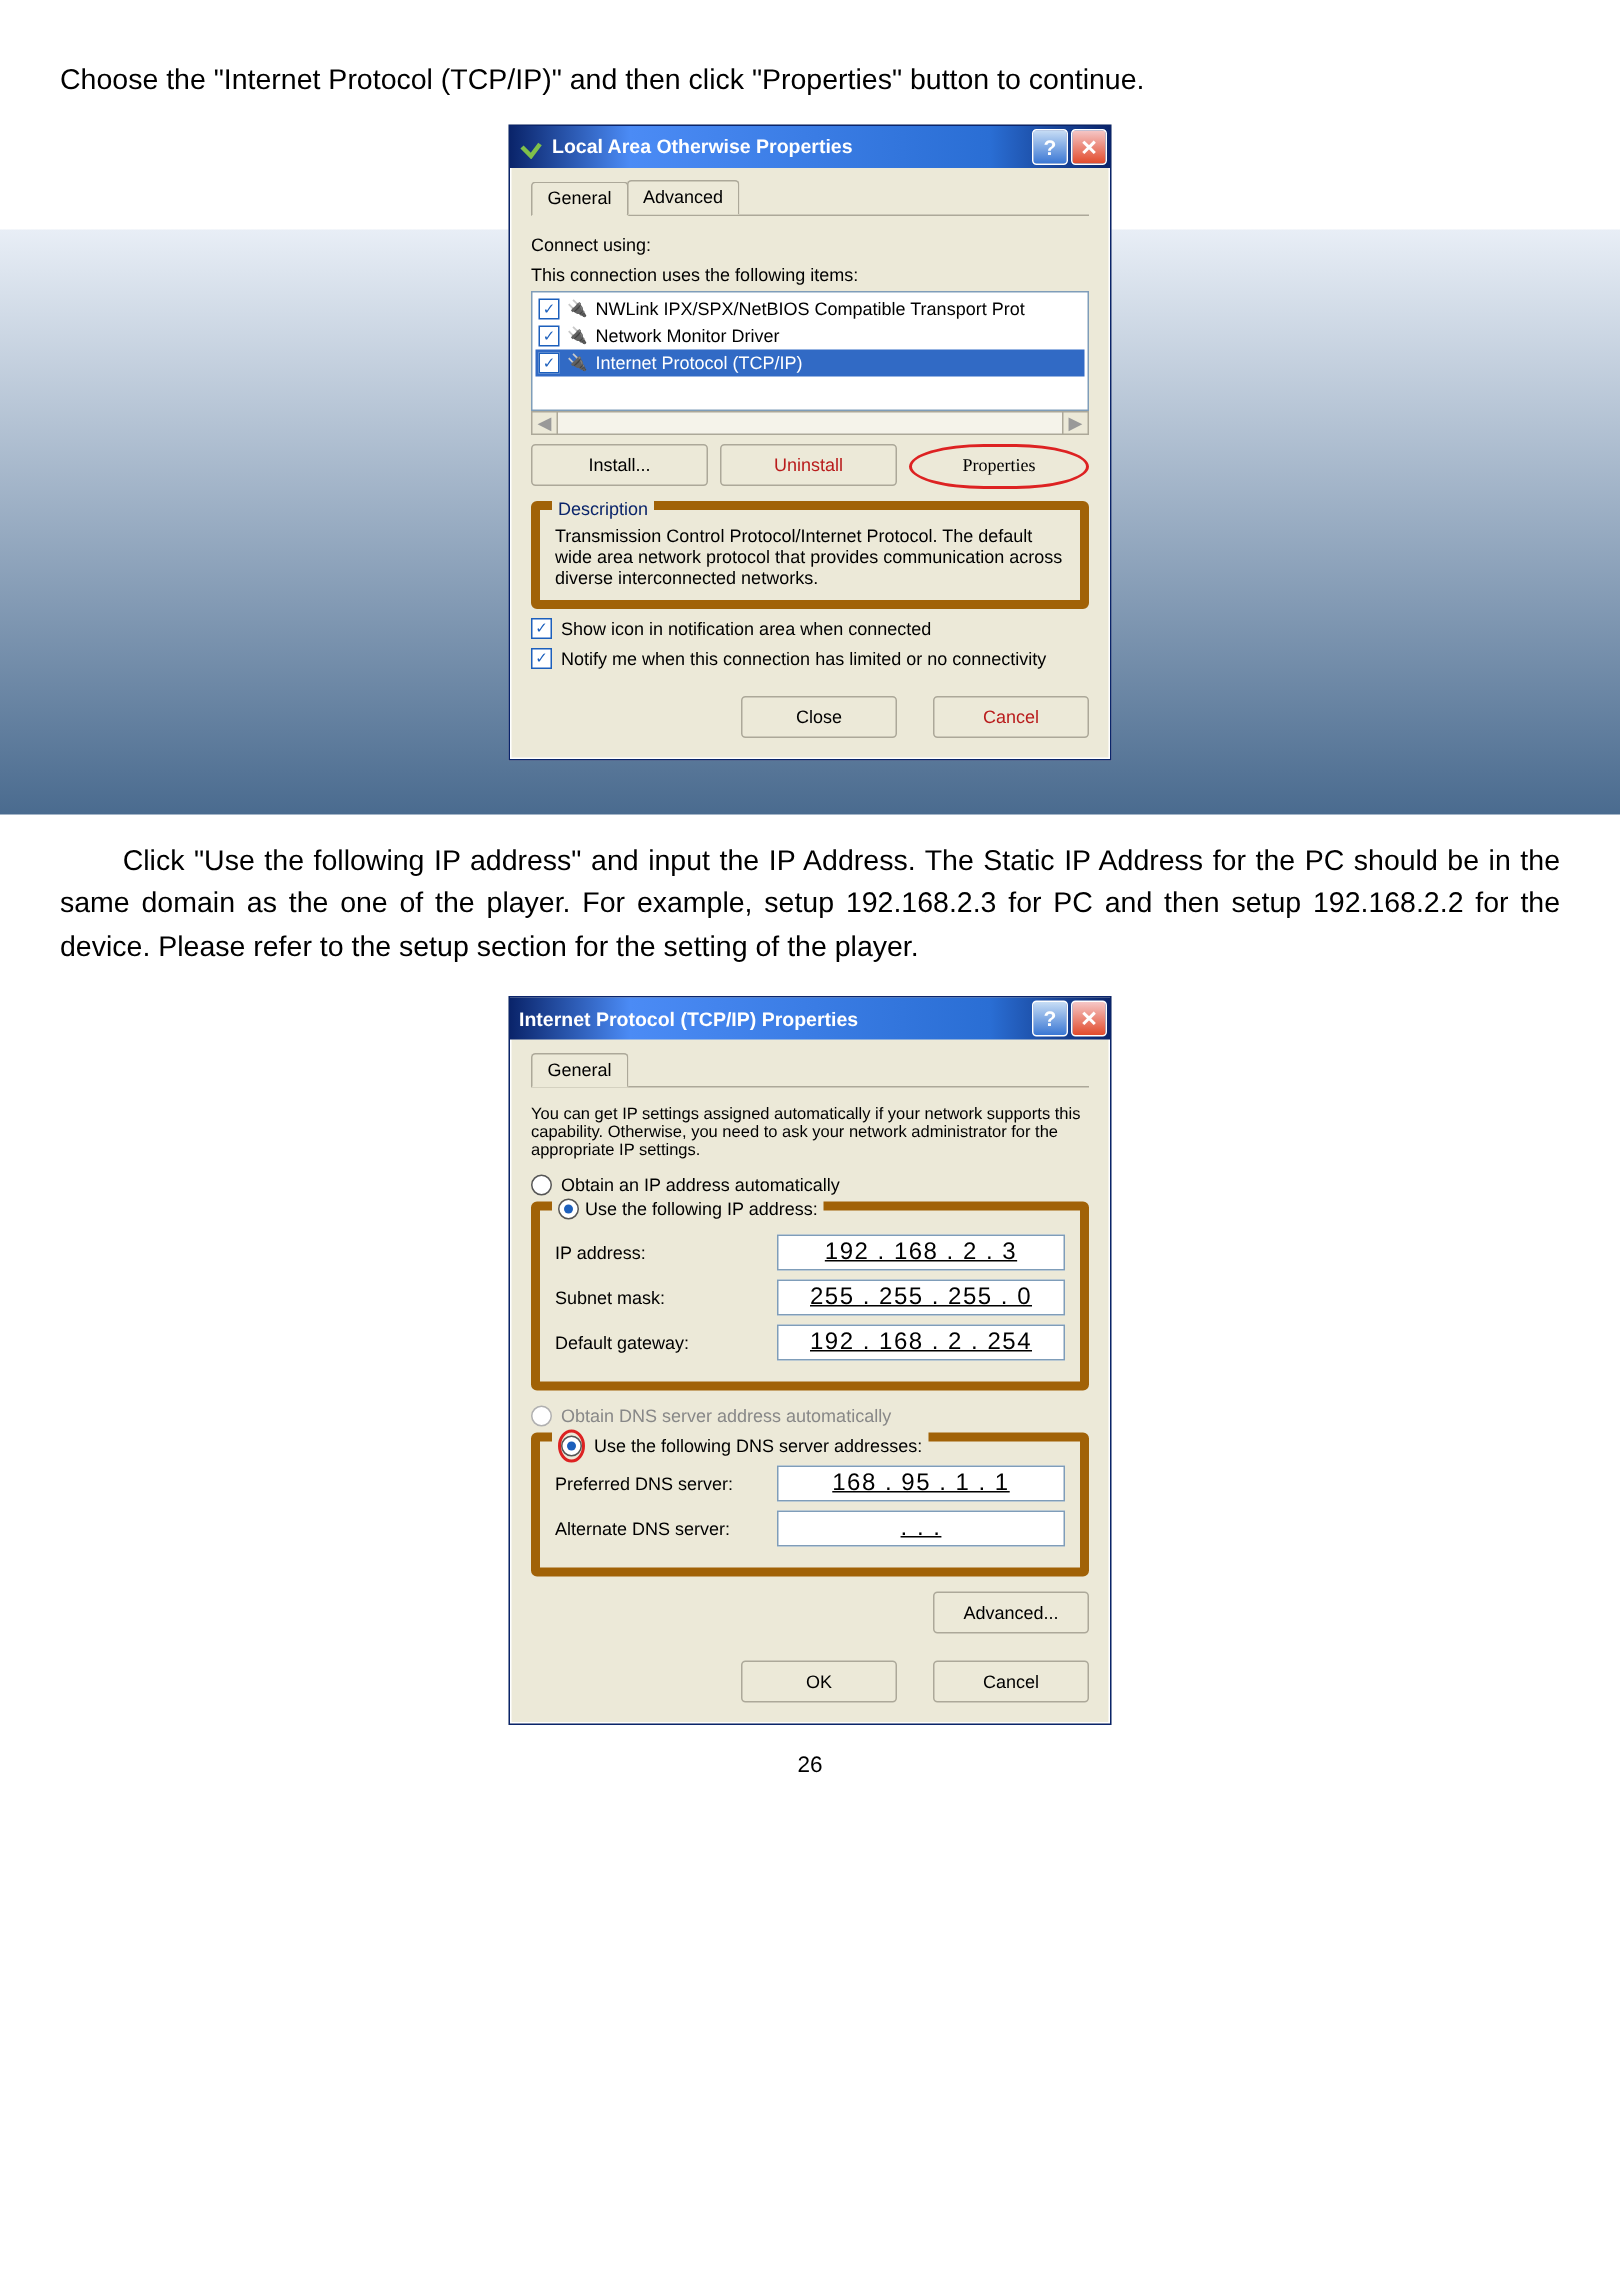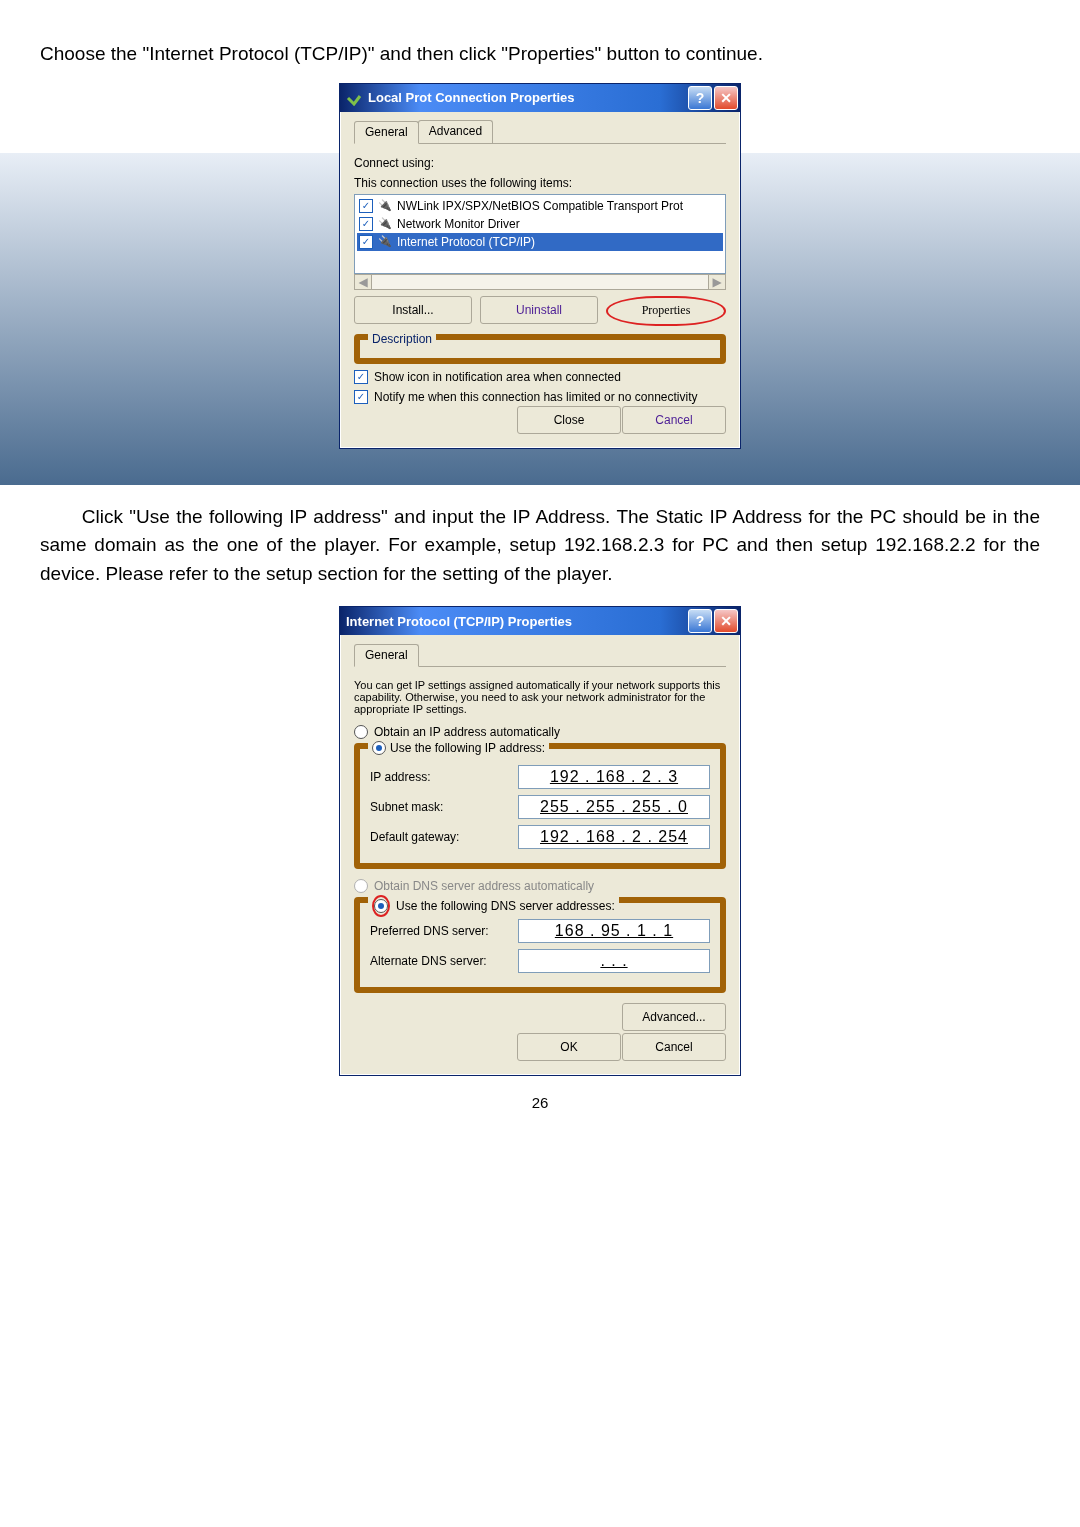--- a/index.html
+++ b/index.html
@@ -78,41 +78,41 @@
     display:flex;align-items:center;gap:6px;
   }
   .xp-row { display:flex; align-items:center; gap:10px; margin-bottom:10px;}
   .xp-btn {
     border:1px solid #aca899; border-radius:3px;
     background:#ece9d8;
     padding:2px 12px; min-width:78px; height:22px;
     display:inline-flex;align-items:center;justify-content:center;
     font-size:12px;
   }
-  .xp-btn.disabled { color:#4c1d95; }
+  .xp-btn.disabled { color:#b91c1c; }
   .listbox {
     border:1px solid #7f9db9; background:#fff; width:100%; box-sizing:border-box;
     padding:2px; height:80px; overflow:hidden;
     font-size:12px;
   }
   .listrow { display:flex; align-items:center; gap:4px; padding:1px 2px; }
   .listrow.sel { background:#316ac5; color:#fff; }
   .cb { width:12px;height:12px;border:1px solid #1c5fbc;display:inline-flex;align-items:center;justify-content:center; background:#fff; color:#1c5fbc; font-size:10px; }
   .cb.checked::after{content:"✓";}
   .proto-icon{ width:16px;height:16px;display:inline-flex;align-items:center;justify-content:center;font-size:11px;}
   .xp-scroll { display:flex; height:16px; }
   .xp-scroll .arrow{width:16px;border:1px solid #aca899;background:#ece9d8;display:flex;align-items:center;justify-content:center;color:#999;}
   .xp-scroll .track{flex:1;border-top:1px solid #aca899;border-bottom:1px solid #aca899;background:#f5f3ea;}
   .btn-row { display:flex; gap:8px; margin-top:6px; }
   .btn-row .xp-btn{ flex:1; }
   .ellipse { border:2px solid #d22; border-radius:50%/60%;font-family:Liberation Serif, serif; }
   .groupbox { border:6px solid #a16207; border-radius:4px; padding:10px 10px 8px 10px; margin-top:8px; position:relative; }
   .groupbox .legend { position:absolute; top:-8px; left:8px; background:#ece9d8; padding:0 4px; color:#0a246a; font-size:12px; }
   .checkline { display:flex;align-items:center;gap:6px; margin-top:6px;}
-  .bottom-row { display:flex; justify-content:flex-end; gap:1px; margin-top:2px; }
+  .bottom-row { display:flex; justify-content:flex-end; gap:24px; margin-top:18px; }
   .bottom-row .xp-btn{ min-width:78px; }
   .radio { width:12px;height:12px;border:1px solid #555;border-radius:50%; display:inline-flex;align-items:center;justify-content:center; background:#fff;}
   .radio.sel::after{content:"";width:6px;height:6px;border-radius:50%;background:#1c5fbc;}
   .radio.disabled{border-color:#b0b0b0;}
   .field-row { display:flex; align-items:center; justify-content:space-between; margin:6px 0;}
   .field-row .lbl{ flex:0 0 135px; }
   .ip-box { width:190px; height:22px; border:1px solid #7f9db9; background:#fff; display:flex;align-items:center;justify-content:center; font-size:16px; letter-spacing:1px;text-decoration:underline;}
   .dns-ellipse { border:2px solid #d22; border-radius:50%; padding:2px 0; margin-right:6px; display:inline-flex; }
   .page-bg-band {
     position: relative;
@@ -133,21 +133,21 @@
 
 <div class="page-bg-band" style="padding-top:0;">
 <div class="dialog-wrap">
   <div class="xp-dialog">
     <div class="xp-title">
       <span class="title-icon">
         <svg width="16" height="16">
               <path d="M2 8 L8 14 L14 6" stroke="#7fc04a" stroke-width="3" fill="none"></path>
             </svg>
       </span>
-      <span class="title-text">Local Prot Connection Properties</span>
+      <span class="title-text">Local Area Otherwise Properties</span>
       <div class="title-btn help-btn">?</div>
       <div class="title-btn">✕</div>
     </div>
     <div class="xp-body">
       <div class="xp-tabs-row">
         <div class="xp-tab active">General</div>
         <div class="xp-tab">Advanced</div>
       </div>
 
       <div class="xp-label">Connect using:</div>
@@ -178,20 +178,21 @@
       </div>
 
       <div class="btn-row">
         <div class="xp-btn">Install...</div>
         <div class="xp-btn disabled">Uninstall</div>
         <div class="xp-btn ellipse">Properties</div>
       </div>
 
       <div class="groupbox">
         <div class="legend">Description</div>
+        <div style="font-size:12px;">Transmission Control Protocol/Internet Protocol. The default wide area network protocol that provides communication across diverse interconnected networks.</div>
       </div>
 
       <div class="checkline">
         <span class="cb checked"></span>
         <span>Show icon in notification area when connected</span>
       </div>
       <div class="checkline">
         <span class="cb checked"></span>
         <span>Notify me when this connection has limited or no connectivity</span>
       </div>

